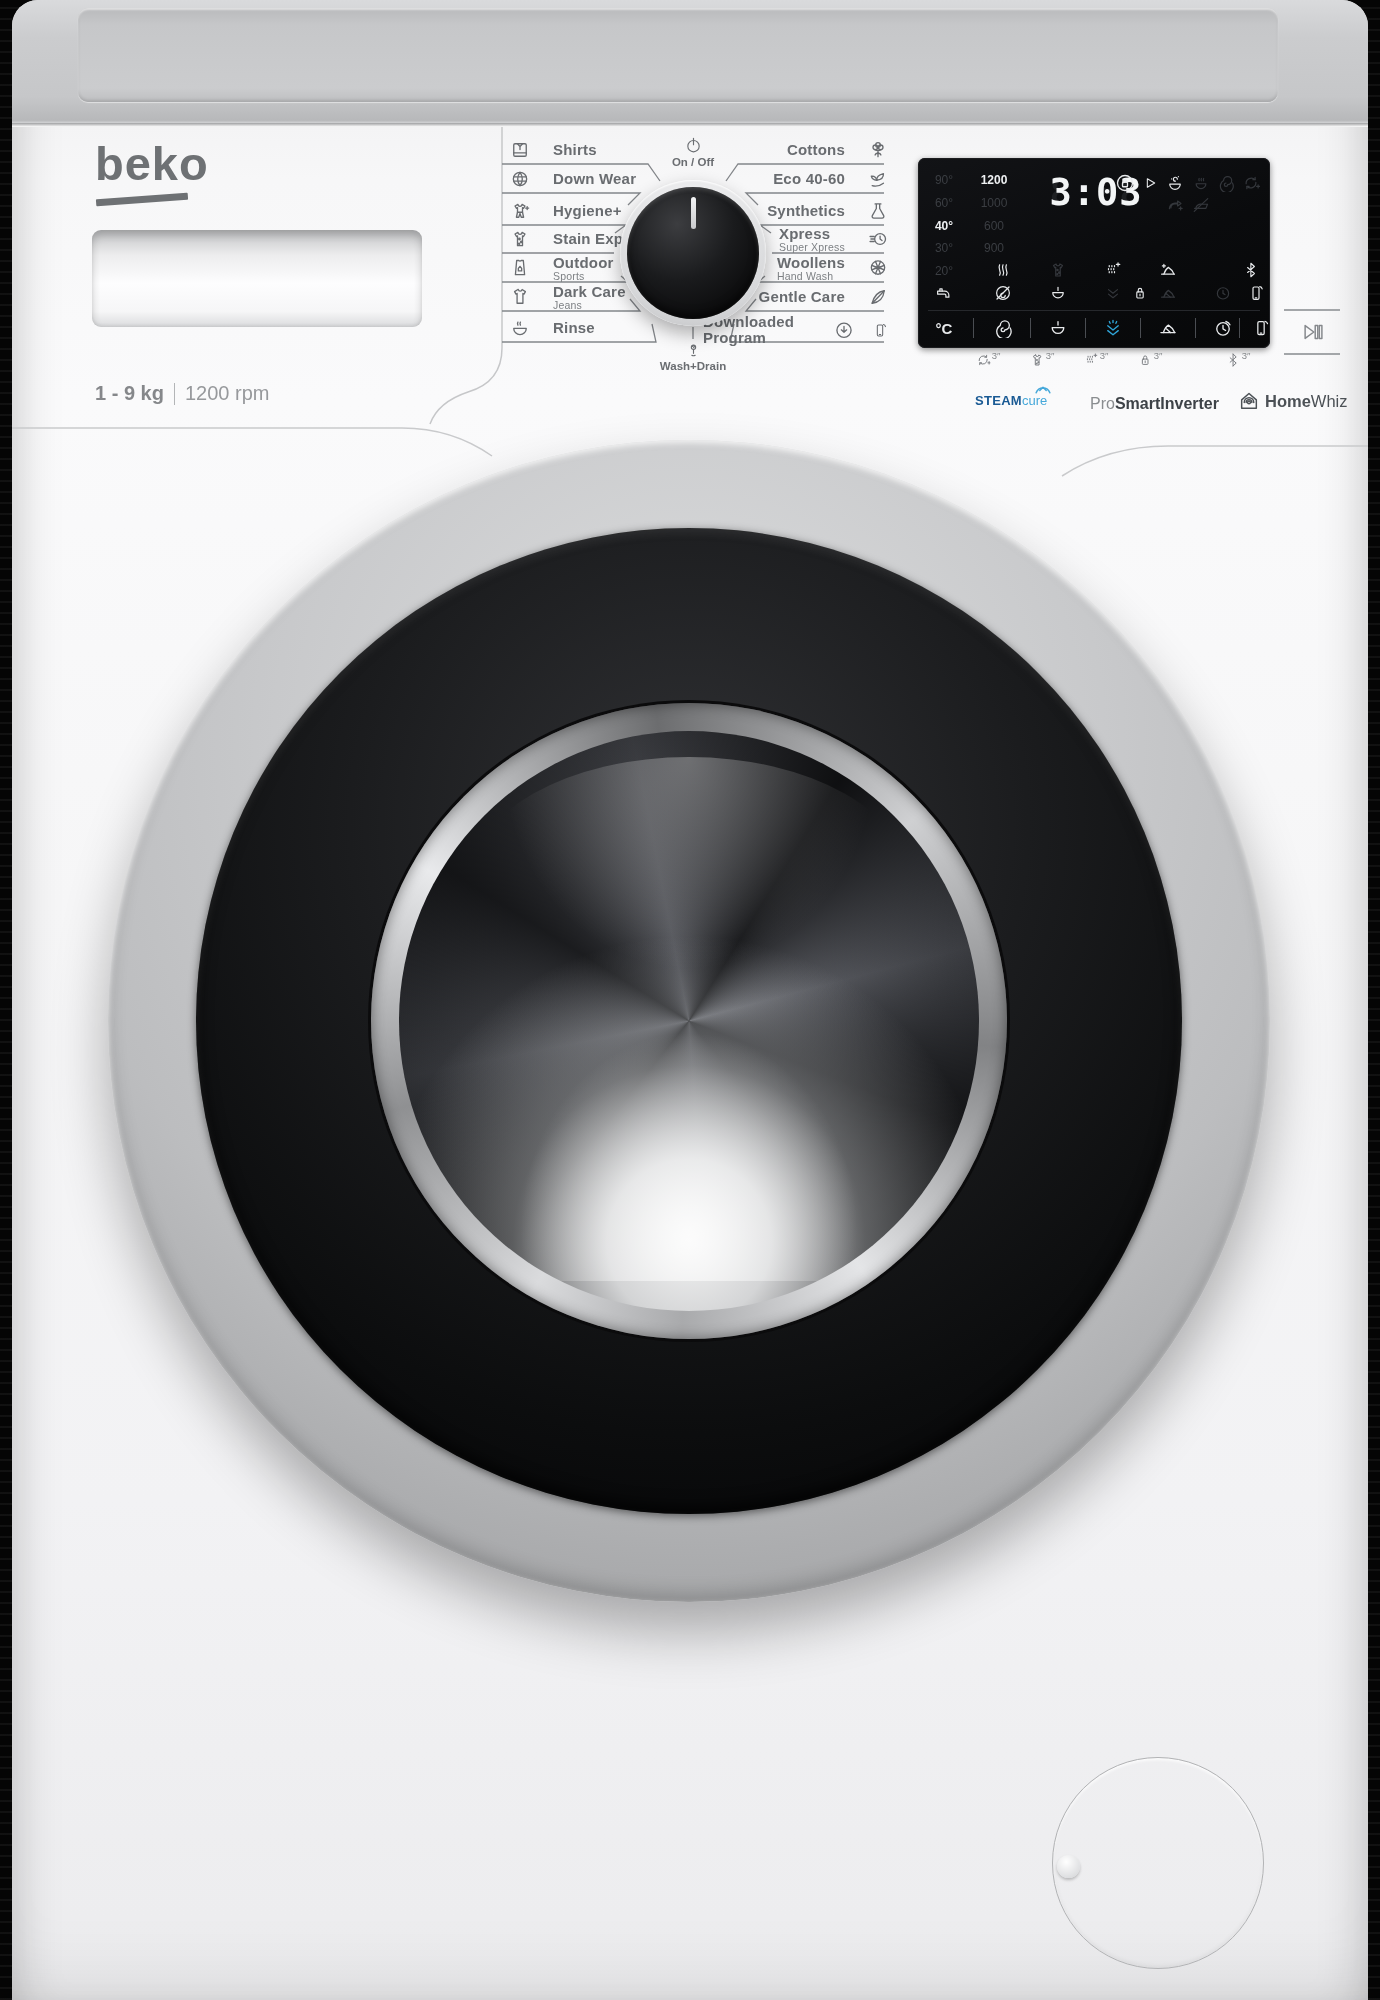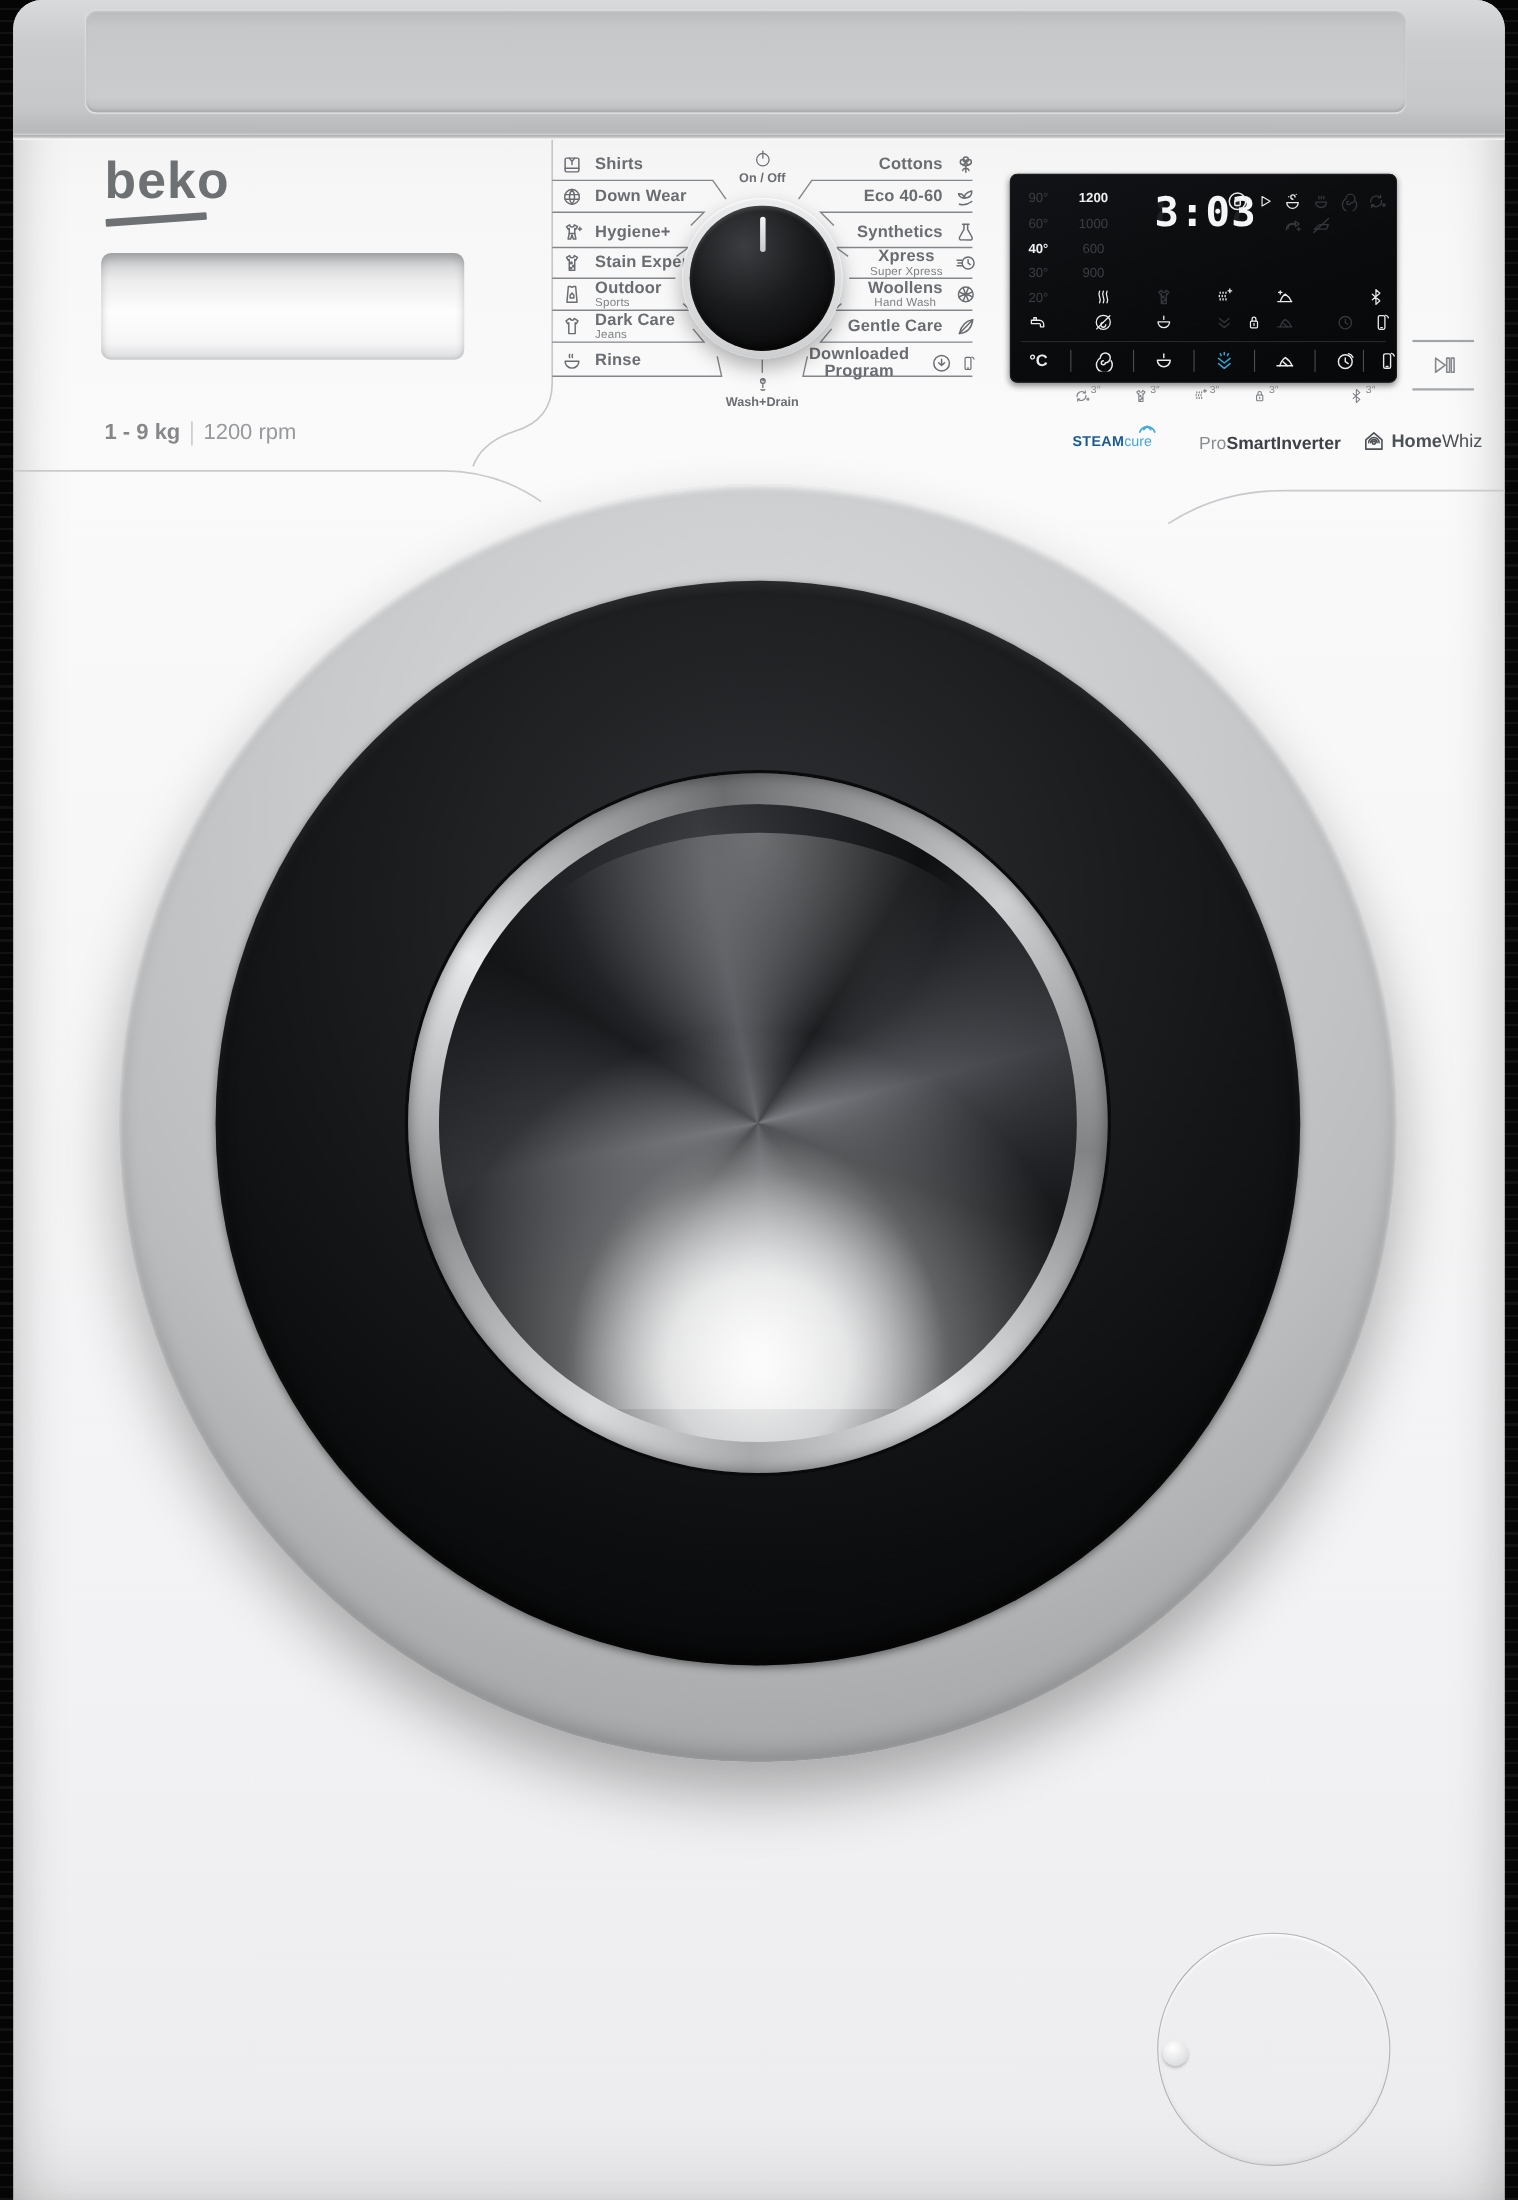--- a/index.html
+++ b/index.html
@@ -27,25 +27,25 @@
   .beko-underline{position:absolute;left:96px;top:196px;width:92px;height:7px;background:#6e7174;
         transform:rotate(-4deg);border-radius:1px;}
   .drawer-recess{position:absolute;left:92px;top:230px;width:330px;height:97px;border-radius:9px;
     background:linear-gradient(180deg,#c2c3c5 0%,#ededee 26%,#fdfdfe 55%,#f6f6f7 84%,#dadbdd 100%);
     box-shadow:inset 0 5px 9px rgba(0,0,0,.20), inset 0 -2px 3px rgba(0,0,0,.06);}
   .capacity{position:absolute;left:95px;top:382px;display:flex;align-items:center;gap:10px;
     color:#97999c;font-size:20px;}
   .capacity b{color:#85878a;font-weight:bold;}
   .cap-sep{width:1px;height:22px;background:#b3b5b7;}
   
-  .prog{position:absolute;display:flex;align-items:center;gap:11px;transform:translateY(-50%);
+  .prog{position:absolute;display:flex;align-items:center;gap:23px;transform:translateY(-50%);
         color:#696c70;}
   .prog .lbl{font-size:15px;font-weight:bold;line-height:1.05;color:#696c70;letter-spacing:.2px;}
   .prog .sub{display:block;font-size:10.5px;font-weight:normal;color:#7d8084;}
-  .prog-r{justify-content:flex-end;text-align:center;}
+  .prog-r{justify-content:flex-end;text-align:left;}
   .ic{display:inline-block;vertical-align:middle;}
   svg.ic *{stroke:currentColor;fill:none;stroke-width:1.6;stroke-linecap:round;stroke-linejoin:round;}
   
   .onoff{position:absolute;left:653px;top:136px;width:80px;text-align:center;color:#6a6d71;}
   .onoff .t{font-size:11.5px;font-weight:bold;margin-top:2px;}
   .dial-ring{position:absolute;left:620px;top:180px;width:146px;height:146px;border-radius:50%;
     background:radial-gradient(circle at 50% 30%,#fbfbfc,#d7d8da 70%,#b9babc 100%);
     box-shadow:0 8px 18px rgba(0,0,0,.30), inset 0 1px 2px #fff;}
   .dial-knob{position:absolute;left:627px;top:187px;width:132px;height:132px;border-radius:50%;
     background:radial-gradient(circle at 38% 28%,#3c3d40 0%,#1a1b1d 45%,#0a0a0b 80%,#000 100%);

